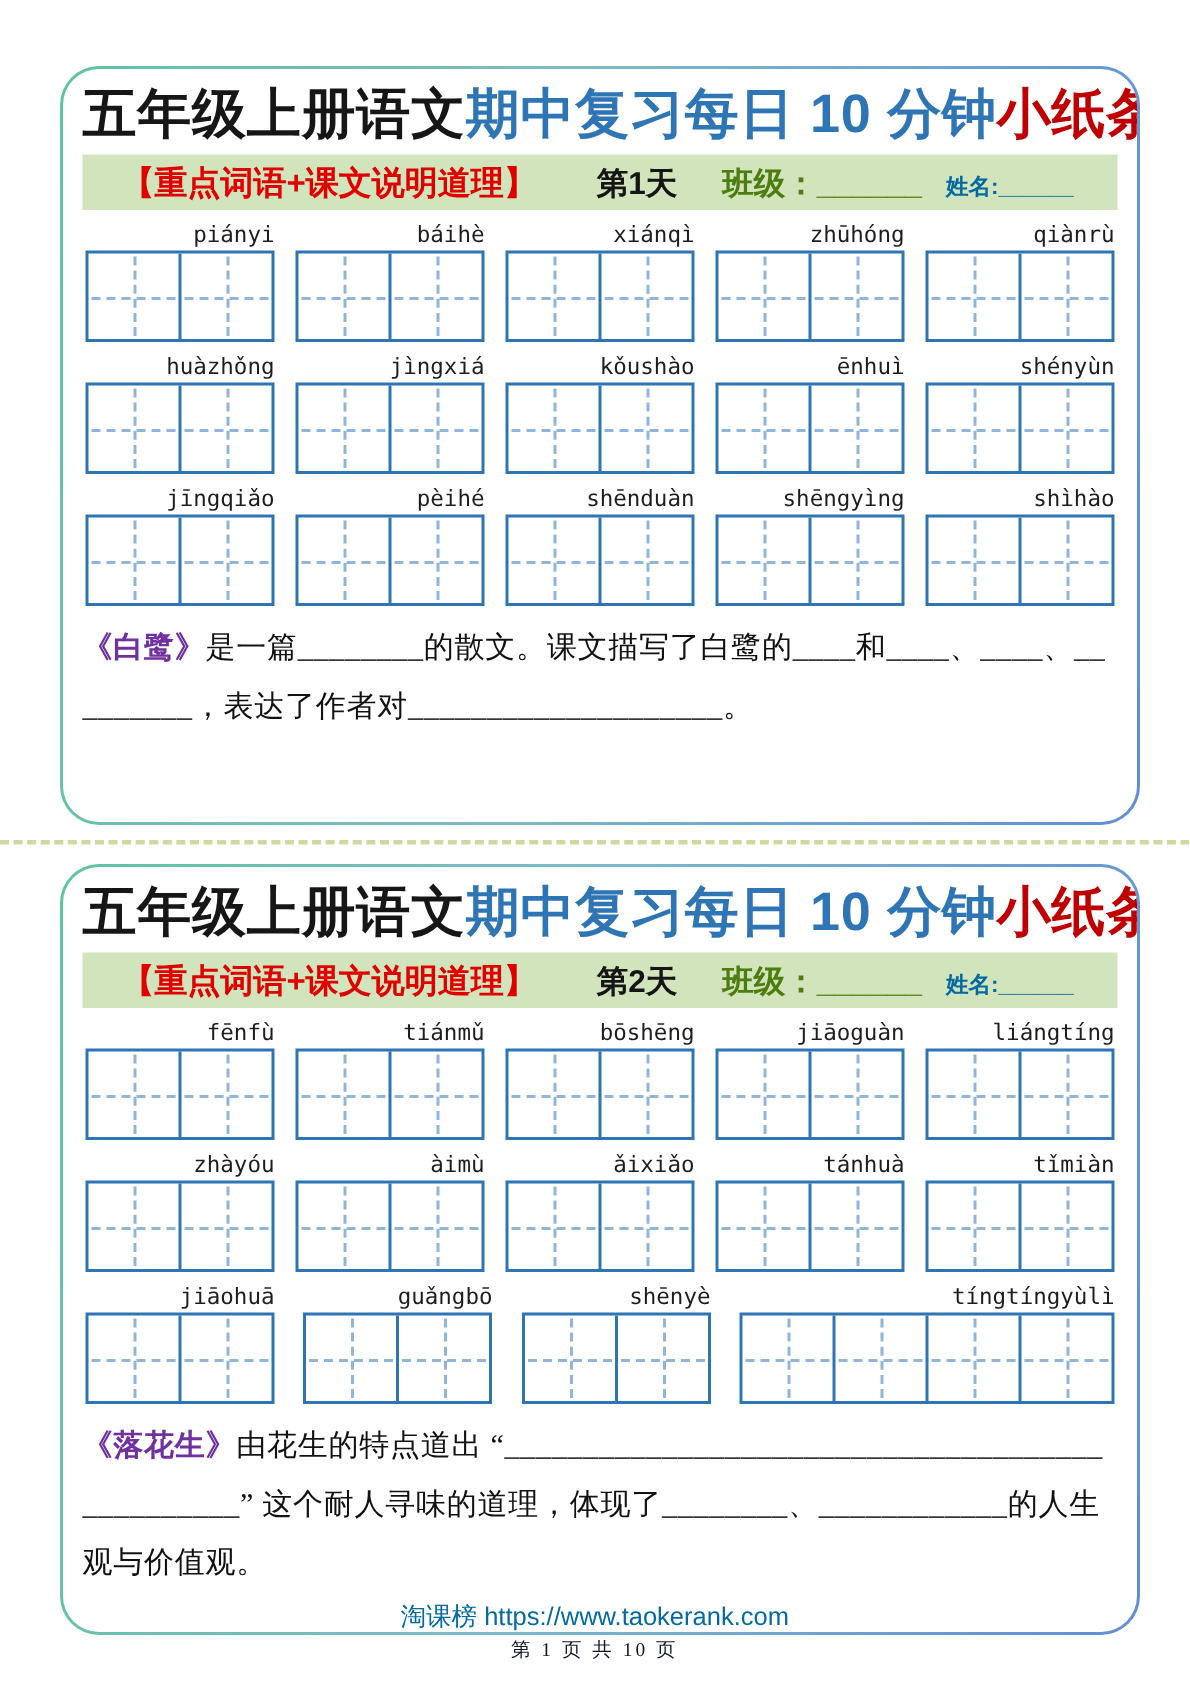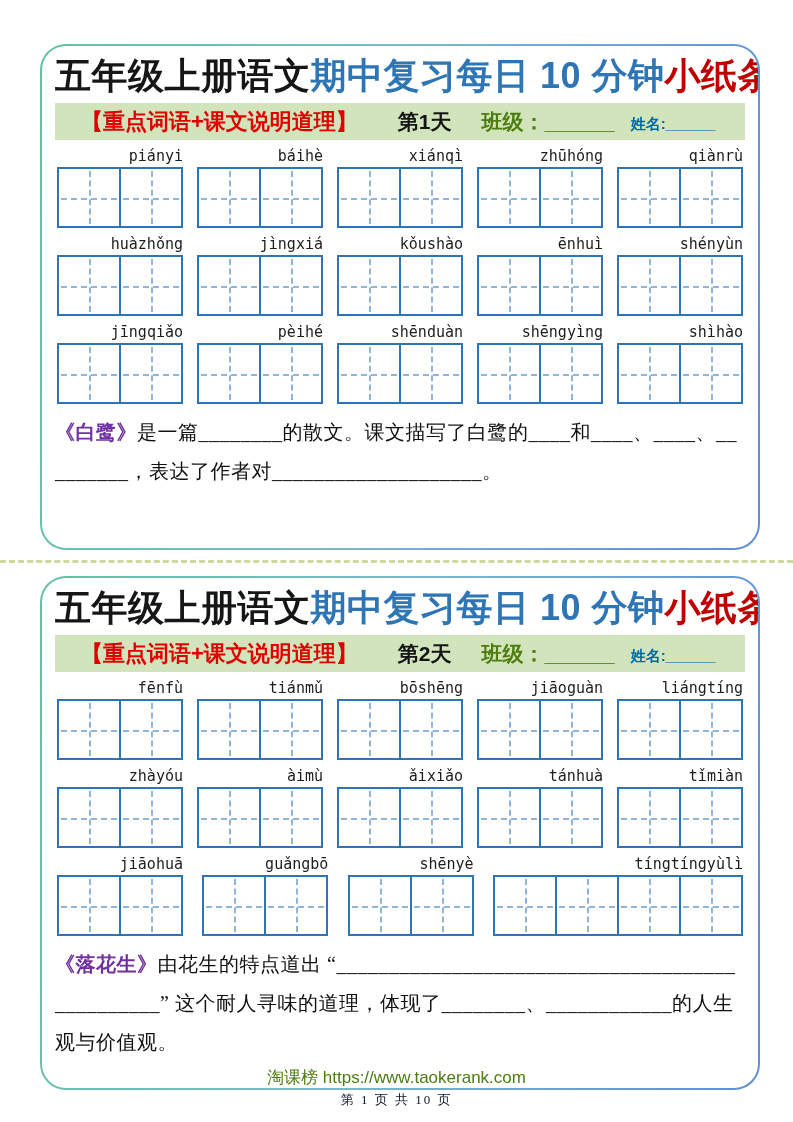--- a/index.html
+++ b/index.html
@@ -41,21 +41,21 @@
   .cell::after{content:"";position:absolute;top:50%;left:2px;right:2px;border-top:2px dashed #8fb6da;}
 
   .summary{margin-top:9px;font-size:20px;line-height:1.95;color:#111;letter-spacing:0.5px;
         word-break:break-all;}
   .book{color:#7030a0;font-weight:bold;}
 
   .divider{position:absolute;top:560px;left:0;width:793px;height:0;
         border-top:3px dashed #ccda9d;}
 
   .footer-watermark{position:absolute;top:1066px;left:0;width:100%;text-align:center;
-        color:#4d7c0f;font-size:17px;font-family:"Liberation Sans",sans-serif;z-index:5;}
+        color:#0369a1;font-size:17px;font-family:"Liberation Sans",sans-serif;z-index:5;}
   .footer-page{position:absolute;top:1091px;left:0;width:100%;text-align:center;
         color:#0f172a;font-size:13px;letter-spacing:2px;font-family:"Liberation Serif",serif;}
 </style>
 </head>
 <body>
 
 <div class="page">
 
   <div class="card" id="card-1">
     <div class="card-inner">

